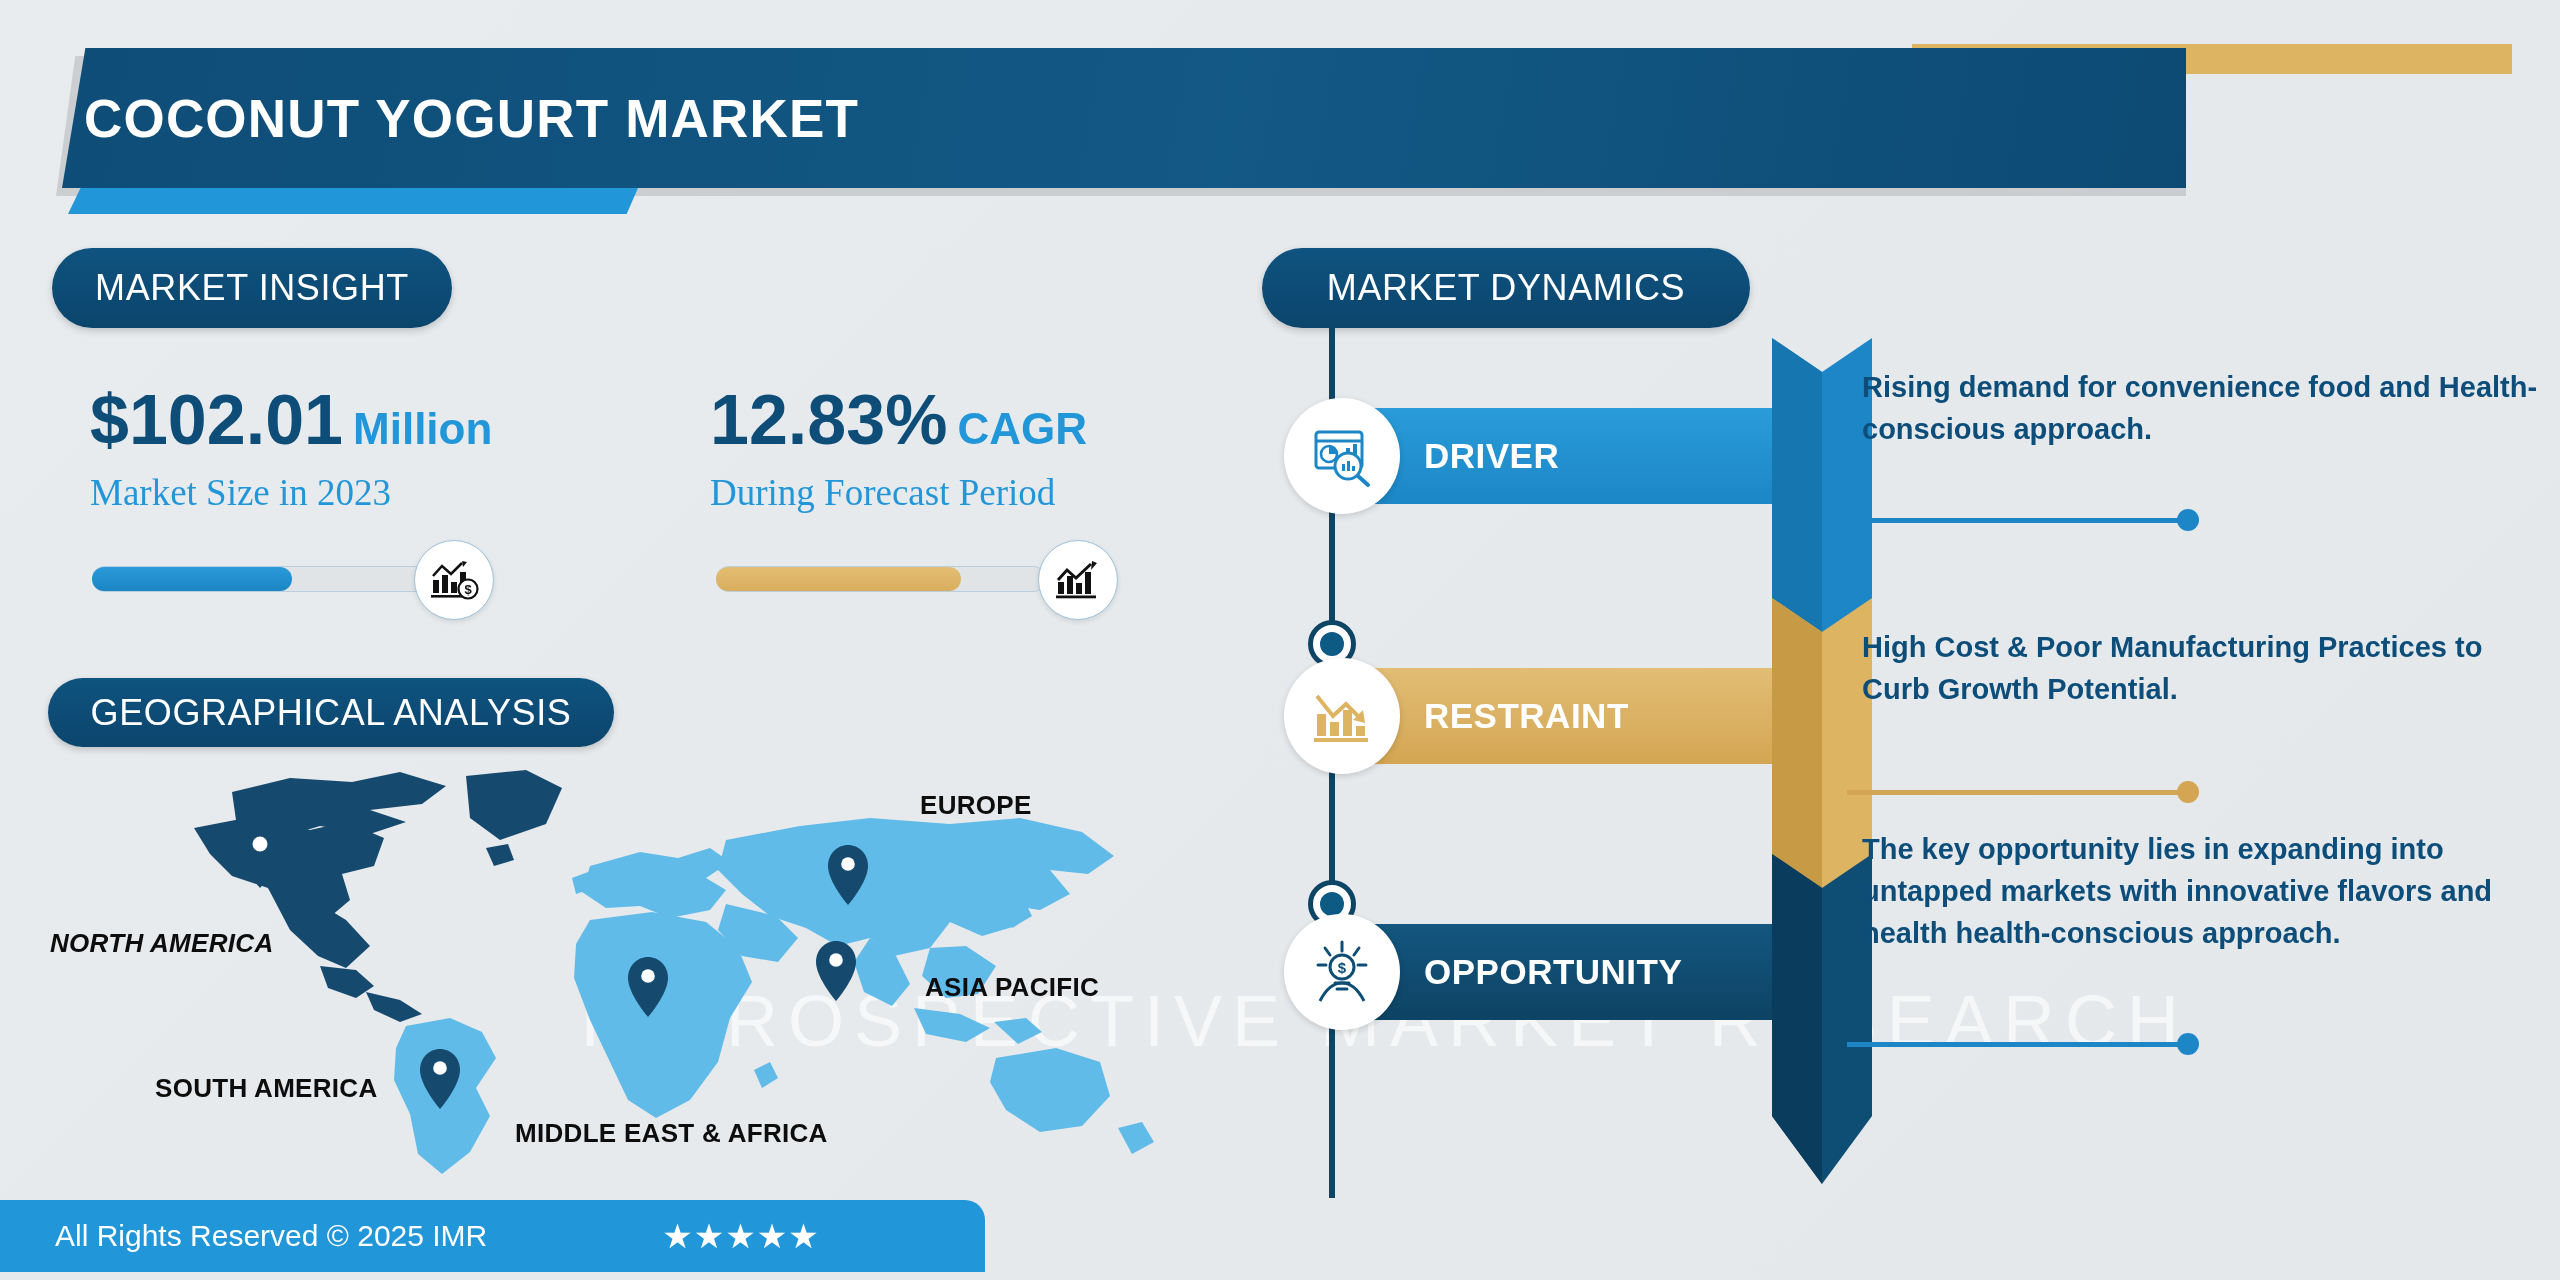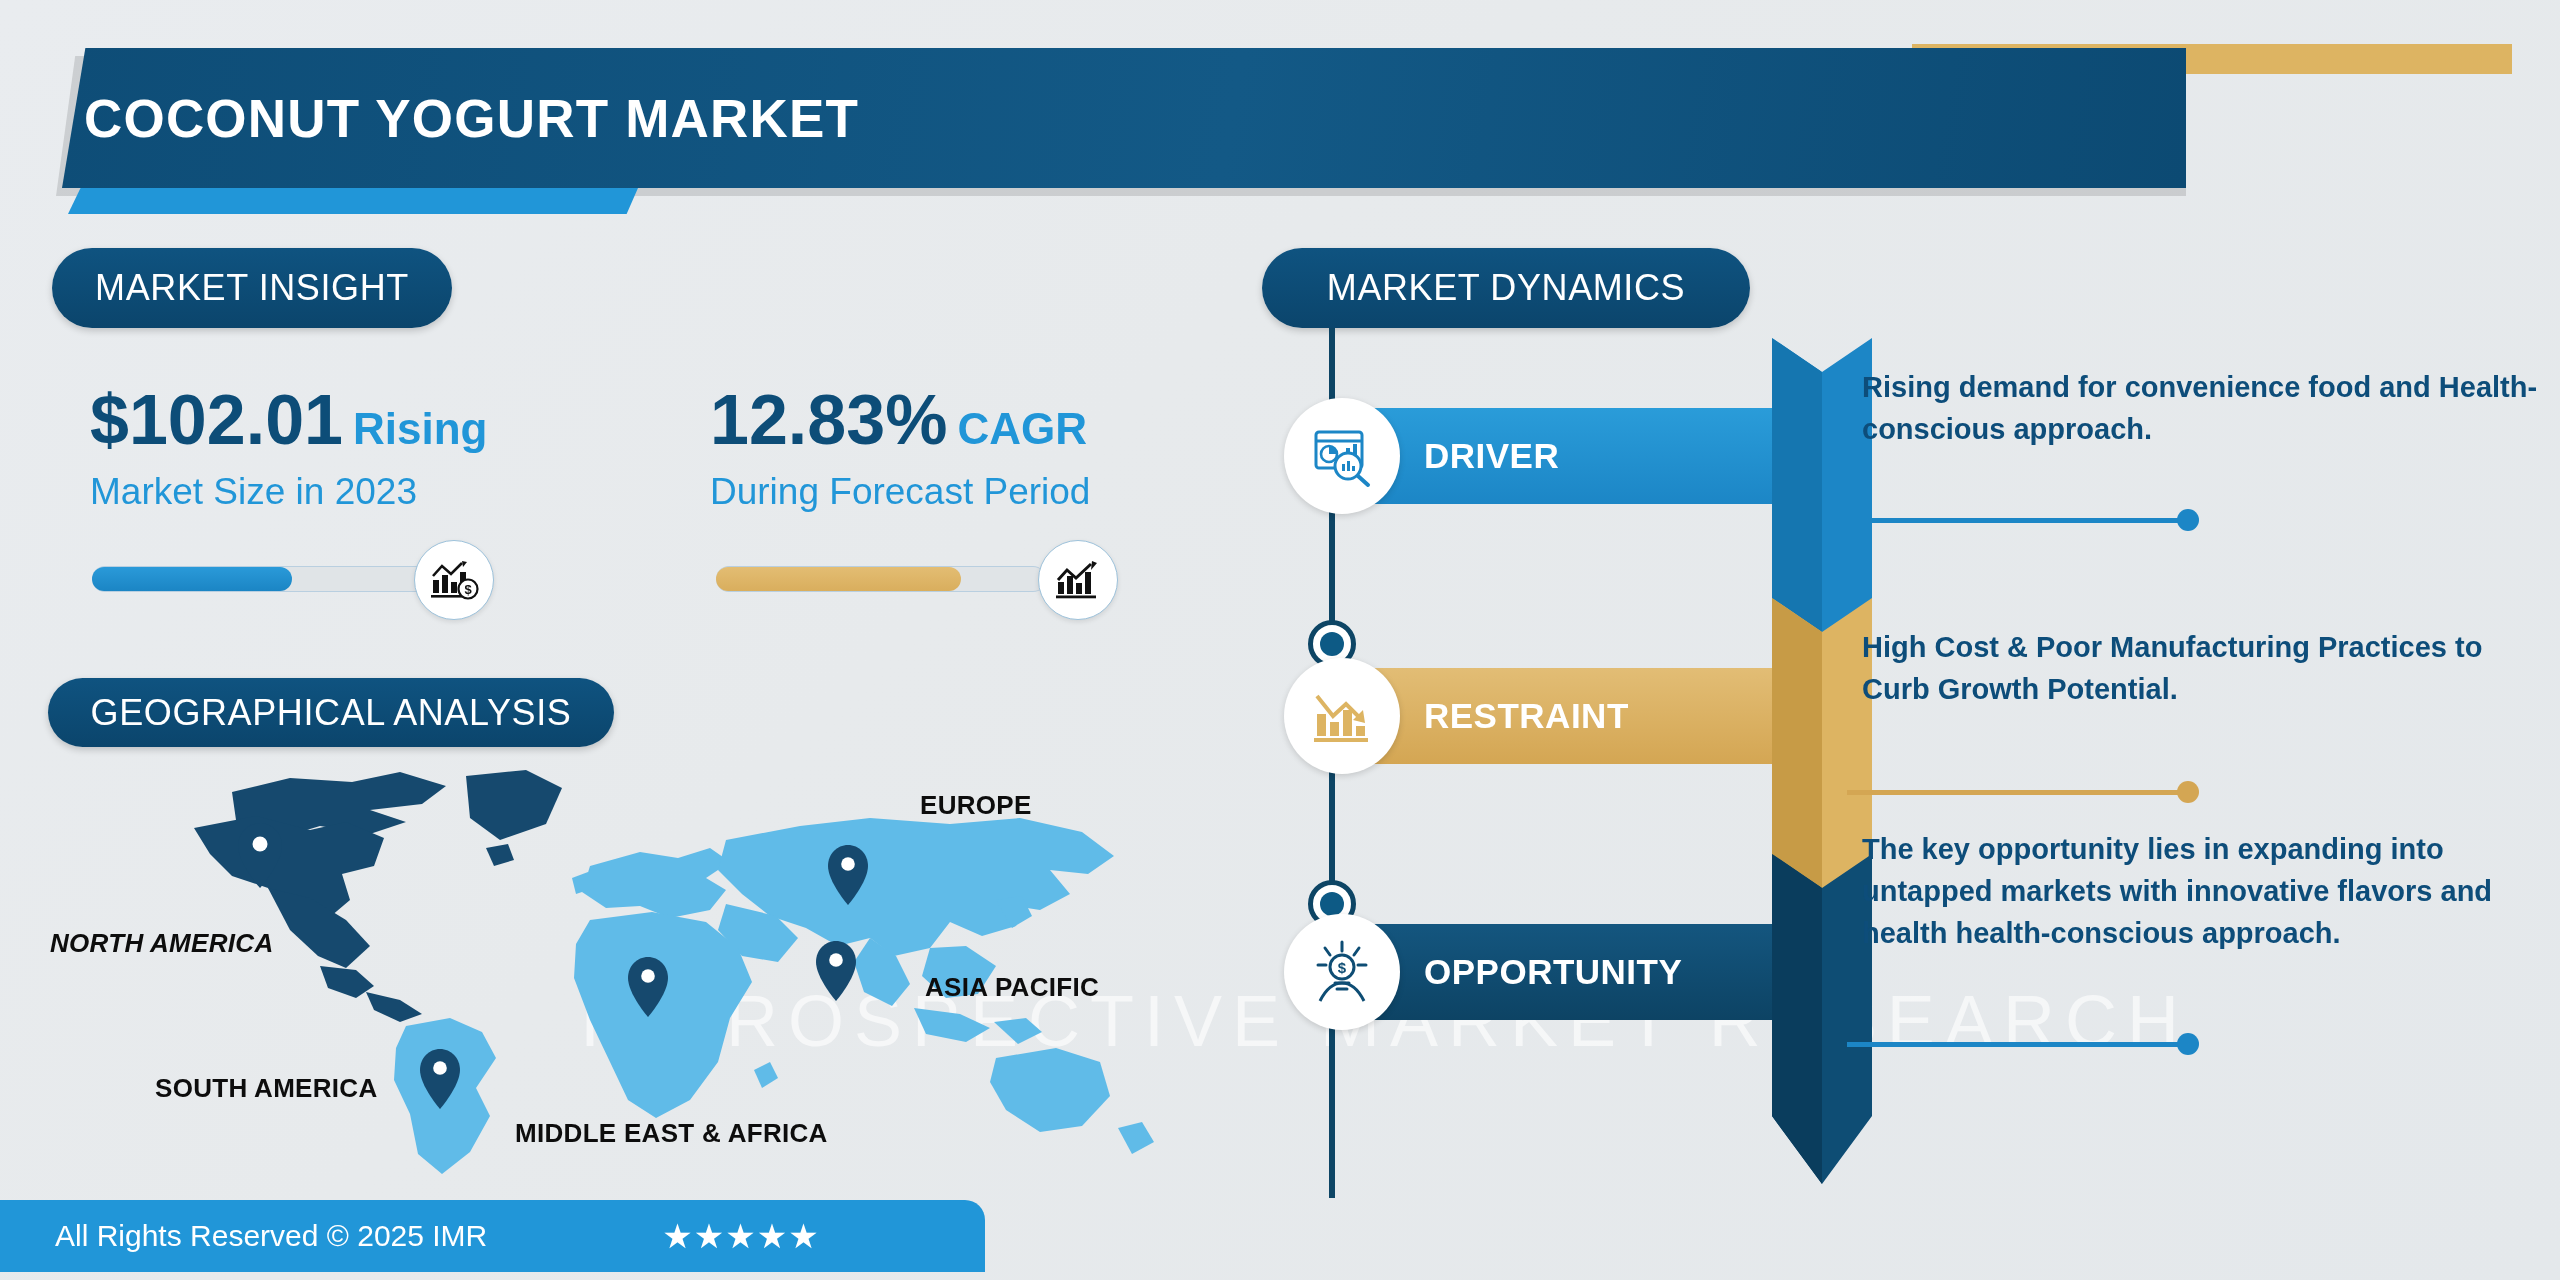--- a/index.html
+++ b/index.html
@@ -94,21 +94,21 @@
 
   
   .metric { position: absolute; }
   #metric-size { left: 90px; top: 385px; width: 590px; }
   #metric-cagr { left: 710px; top: 385px; width: 560px; }
   .metric-val {
     font-size: 70px; font-weight: 700; color: #0d4d78; line-height: 1.0;
     white-space: nowrap;
   }
   .metric-val .unit { font-size: 44px; font-weight: 700; color: #2196d8; margin-left: 10px; }
-  .metric-sub { margin-top: 16px; font-size: 37px; font-weight: 400; color: #2196d8; white-space: nowrap; }
+  .metric-sub { margin-top: 16px; font-size: 37px; font-weight: 400; color: #2196d8; white-space: nowrap; font-family: Liberation Serif, serif; }
 
   .track {
     position: absolute;
     height: 26px; border-radius: 999px;
     background: #e0e4e7;
     border-top: 1px solid #b9cfe0;
     border-bottom: 1px solid #b9cfe0;
   }
   .fill { position: absolute; left: 0; top: 0; height: 100%; border-radius: 999px; }
   #track-size { left: 92px; top: 566px; width: 340px; }
@@ -230,21 +230,21 @@
     </div>
   </div>
   <div class="hdr-under"></div>
 
   <div class="pill" id="pill-insight">
     <span>MARKET INSIGHT</span>
   </div>
 
   <div class="metric" id="metric-size">
     <div class="metric-val">
-      <span>$102.01</span><span class="unit">Rising</span>
+      <span>$102.01</span><span class="unit">Million</span>
     </div>
     <div class="metric-sub">Market Size in 2023</div>
   </div>
 
   <div class="track" id="track-size">
     <div class="fill"></div>
   </div>
   <div class="badge-circle" id="badge-size">
     <svg width="50" height="44" viewBox="0 0 50 44" aria-hidden="true">
       <polyline points="4,18 13,8 22,16 33,5" fill="none" stroke="#111" stroke-width="2.6"></polyline>

